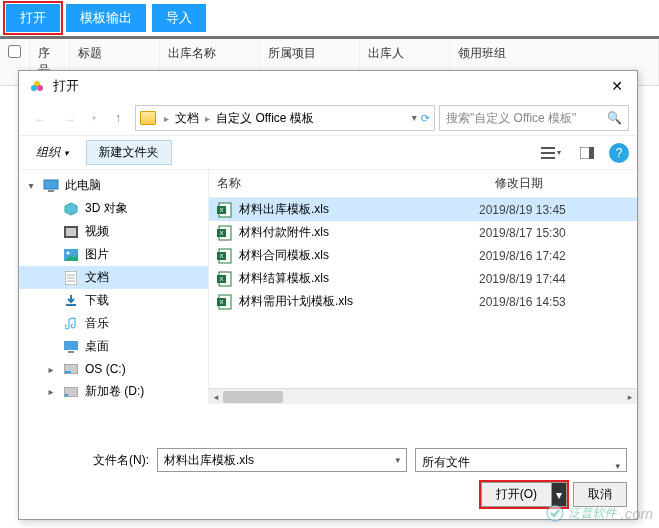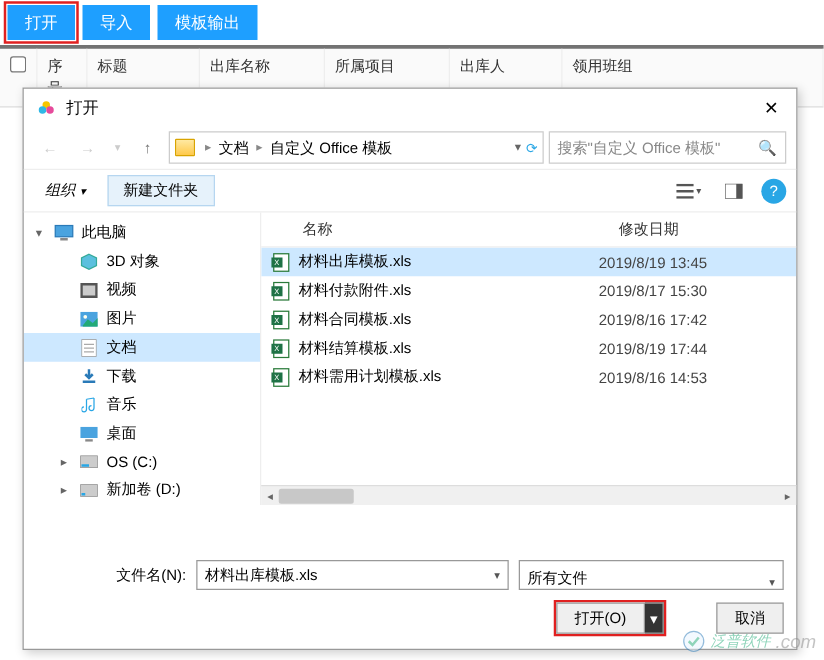--- a/index.html
+++ b/index.html
@@ -50,21 +50,21 @@
 .tree { width: 190px; border-right:1px solid #eee; overflow:auto; padding: 4px 0; }
 .tree-item { display:flex; align-items:center; padding: 3px 6px; gap: 6px; cursor:pointer; }
 .tree-item .exp { width:12px; text-align:center; color:#666; font-size:10px; }
 .tree-item .ico { width:16px; height:16px; display:flex; align-items:center; justify-content:center; }
 .tree-item.indent1 { padding-left: 26px; }
 .tree-item.selected { background:#cde8ff; }
 
 .filepane { flex:1; display:flex; flex-direction:column; min-width:0; }
 .file-header { display:flex; border-bottom:1px solid #eee; }
 .file-header .fcol { padding:5px 8px; font-size:12px; color:#333; }
-.fcol.fname { flex:1;margin-left:25px; }
+.fcol.fname { flex:1; }
 .fcol.fdate { width: 150px; }
 .file-list { flex:1; overflow:auto; }
 .file-row { display:flex; align-items:center; padding: 3px 8px; gap:6px; cursor:pointer; }
 .file-row.selected { background:#cde8ff; }
 .file-row .xls-ico { width:16px; height:16px; }
 .file-row .fname-cell { flex:1; }
 .file-row .fdate-cell { width: 150px; color:#444; }
 .hscroll { height:16px; background:#f0f0f0; border-top:1px solid #ddd; position:relative; }
 .hscroll .thumb { position:absolute; left:14px; top:2px; height:12px; width:60px; background:#c8c8c8; border-radius:2px; }
 .hscroll .arr { position:absolute; top:0; width:14px; height:16px; display:flex; align-items:center; justify-content:center; font-size:9px; color:#666; }
@@ -72,32 +72,32 @@
 
 .footer { padding: 8px 10px 10px; display:flex; flex-direction:column; gap:8px; }
 .fn-row { display:flex; align-items:center; gap:8px;margin-top:36px; }
 .fn-label { width: 120px; text-align:right; }
 .fn-input { width: 250px; height:24px; border:1px solid #999; padding:0 6px; display:flex; align-items:center; justify-content:space-between; }
 .filter { flex:1; height:24px; border:1px solid #999; padding:0 6px; display:flex; align-items:flex-end; justify-content:space-between; }
 .btn-row { display:flex; justify-content:flex-end; gap:4px; align-items:center; }
 .open-group { display:flex; border:2px solid #e02020;justify-content:space-between; }
 .btn { border:1px solid #999; background:#efefef; padding:3px 14px; cursor:pointer; }
 .btn.dd { padding:3px 4px; border-left:none; background:#333; color:#fff; display:flex; align-items:center; }
-.btn.cancel { border:1px solid #999;margin-left:36px; }
+.btn.cancel { border:1px solid #999; }
 
 .watermark { position:absolute; right:6px; bottom:6px; opacity:0.5; font-size:12px; color:#2a7; font-style:italic; display:flex; align-items:center; gap:4px; }
 .xls-svg { display:block; }
 </style>
 </head>
 <body>
 
 <div class="toolbar">
   <button class="highlighted">打开</button>
+  <button>模板输出</button>
   <button>导入</button>
-  <button>模板输出</button>
 </div>
 
 <div class="grid-header">
   <div class="col chk"><input type="checkbox" style=""></div>
   <div class="col seq">序号</div>
   <div class="col title">标题</div>
   <div class="col name">出库名称</div>
   <div class="col project">所属项目</div>
   <div class="col person">出库人</div>
   <div class="col team">领用班组</div>

